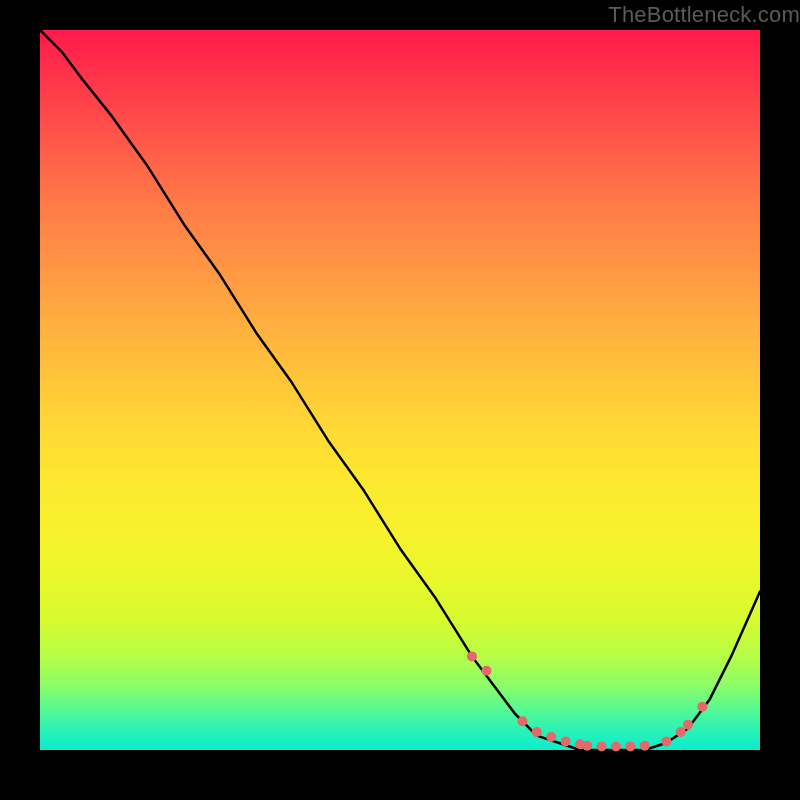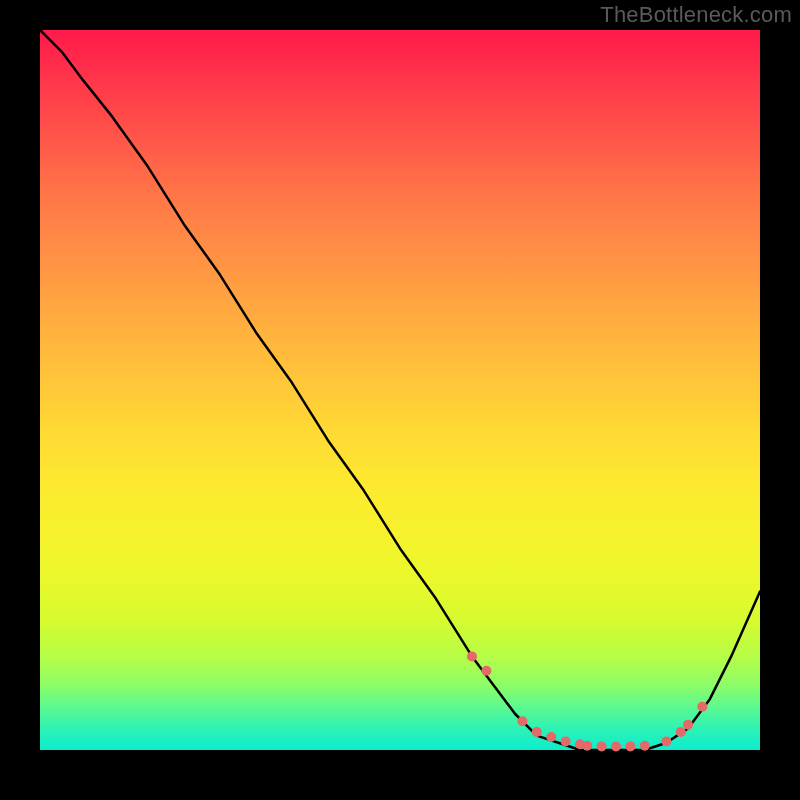--- a/index.html
+++ b/index.html
@@ -13,21 +13,21 @@
   }
   .frame {
     position: relative;
     width: 800px;
     height: 800px;
     background: #000;
   }
   .watermark {
     position: absolute;
     top: 2px;
-    right: 8px;
+    right: 0;
     color: #5a5a5a;
     font-size: 22px;
     font-weight: 500;
     letter-spacing: 0.2px;
     user-select: none;
   }
   
   .plot {
     position: absolute;
     left: 40px;

